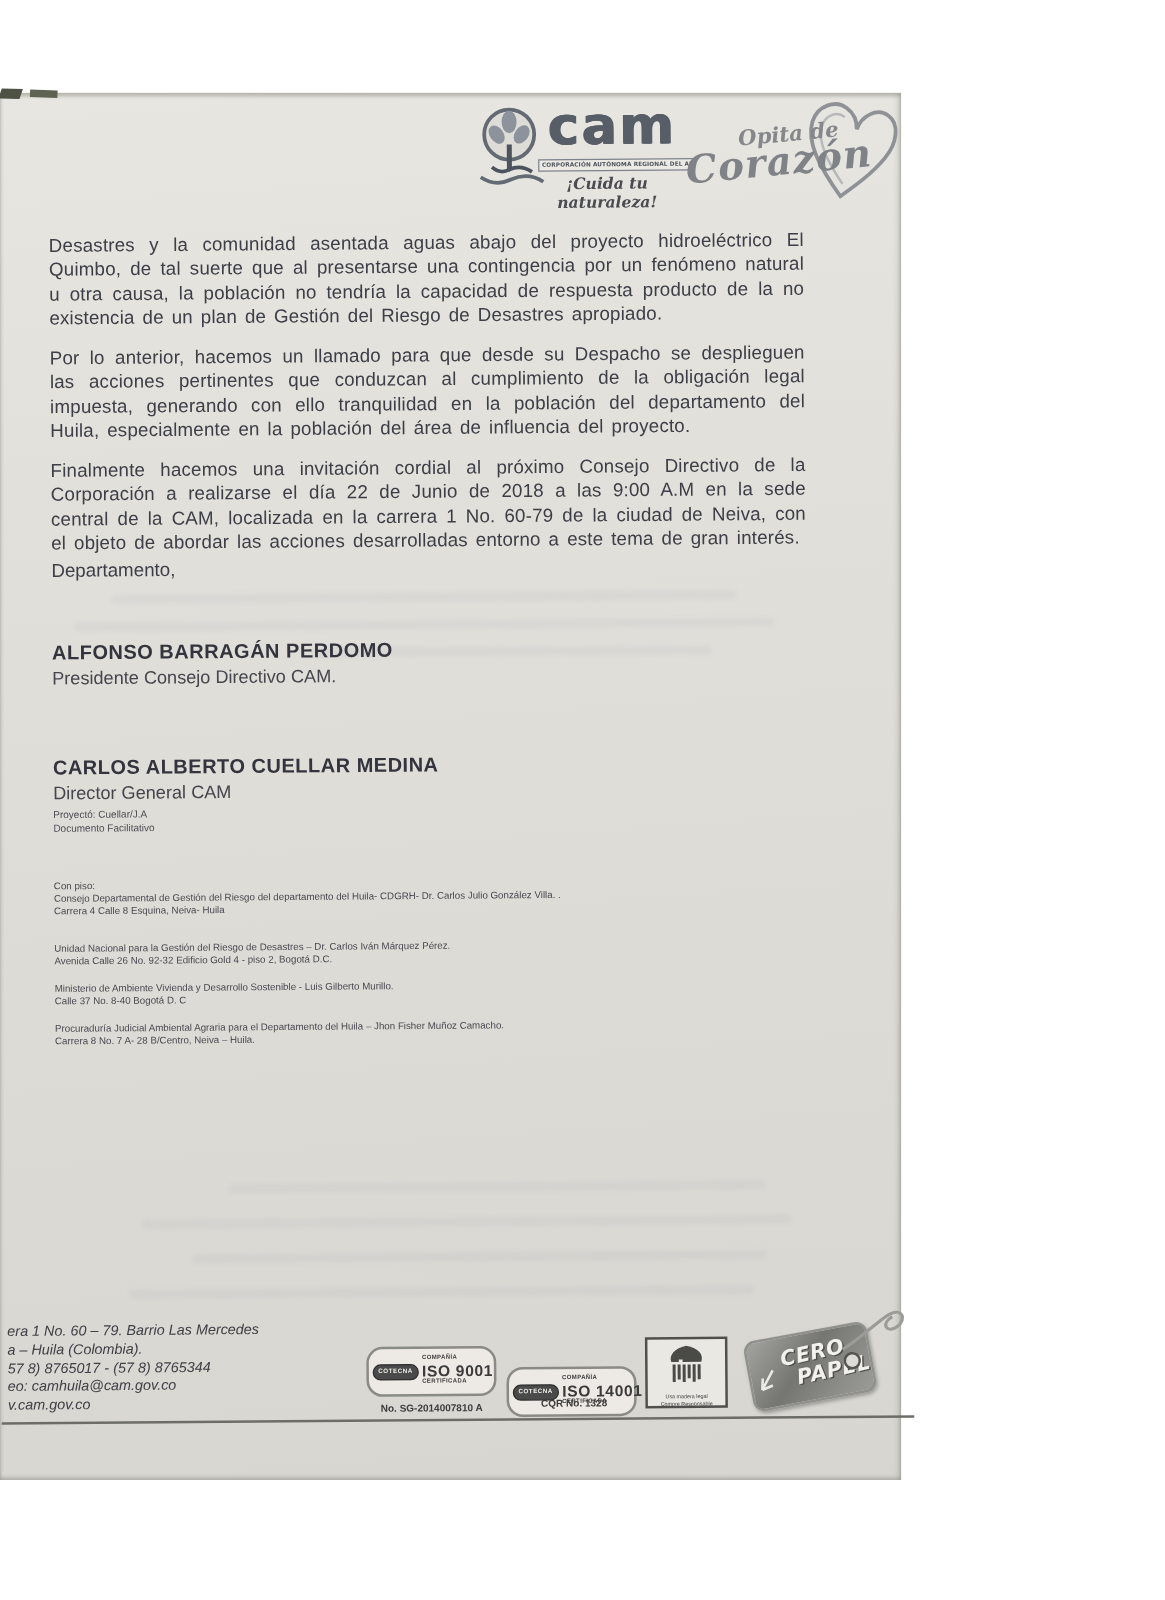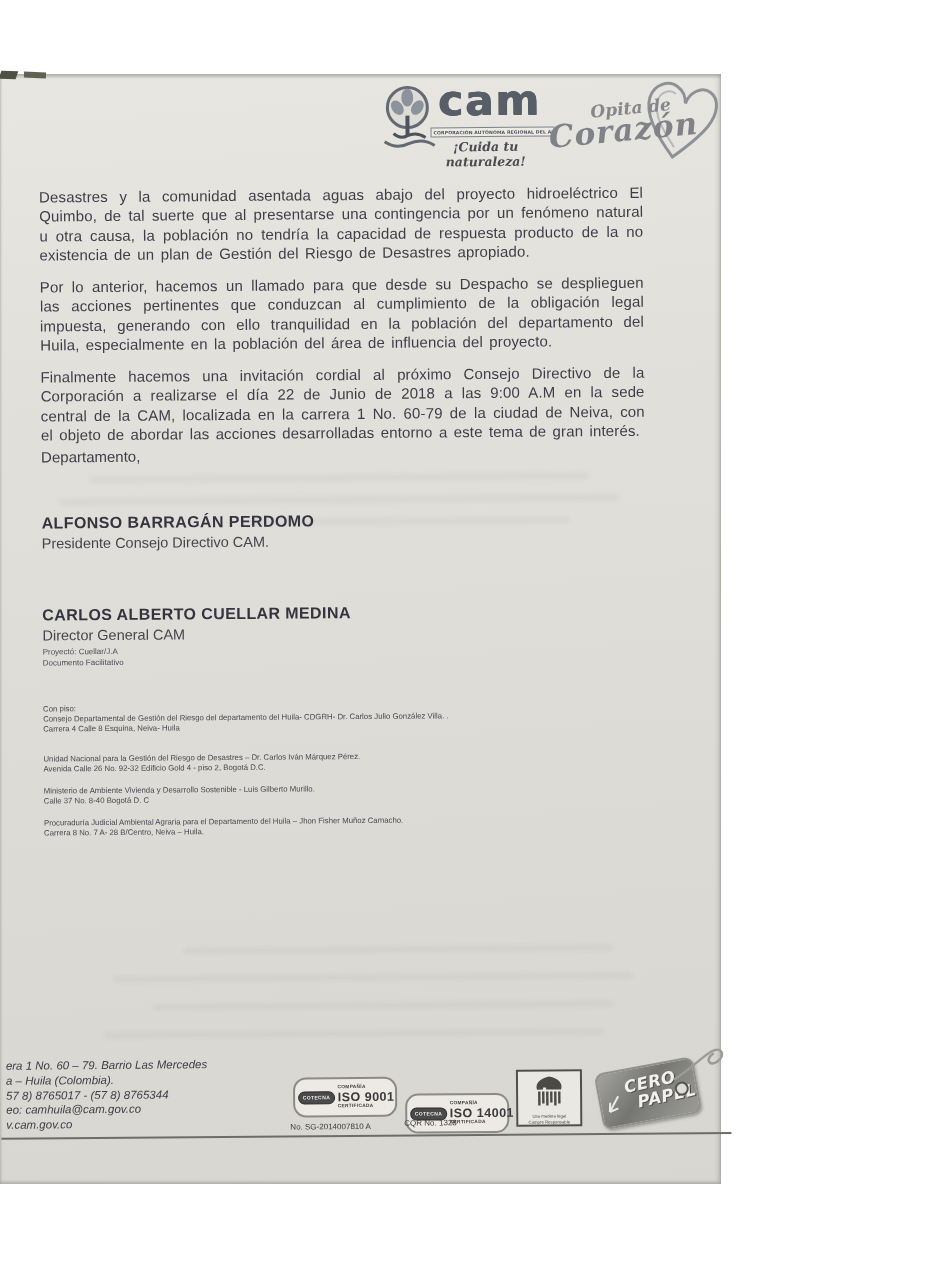--- a/index.html
+++ b/index.html
@@ -56,21 +56,21 @@
   .address{position:absolute;left:2px;top:982px;font-style:italic;font-size:11.5px;line-height:14.8px;
            color:#3e3e45;white-space:nowrap;}
   .iso-badge{position:absolute;width:104px;height:40px;border:2px solid #8b8b85;border-radius:13px;
            background:#edeae5;display:flex;align-items:center;justify-content:flex-start;box-sizing:border-box;}
   .iso1{left:289px;top:1003px;} .iso2{left:401px;top:1000px;margin-top:20px;}
   .cotecna{background:#4a4a4a;color:#efefec;font-size:5px;font-weight:bold;letter-spacing:.4px;
            border-radius:7px;padding:2.5px 3.5px;margin-left:3px;border:1px solid #2e2e2e;white-space:nowrap;}
   .iso-col{margin-left:3px;line-height:1;}
   .iso-tiny{font-size:4.8px;font-weight:bold;color:#3e3e3e;letter-spacing:.3px;}
   .iso-std{font-size:12.5px;font-weight:bold;color:#3a3a3a;letter-spacing:.5px;margin:1px 0;white-space:nowrap;}
-  .iso-num{position:absolute;width:110px;font-size:8px;font-weight:normal;color:#3b3b3b;white-space:nowrap;}
+  .iso-num{position:absolute;width:110px;text-align:center;font-size:8px;font-weight:bold;color:#3b3b3b;white-space:nowrap;}
   .num1{left:286px;top:1048px;} .num2{left:400px;top:1045px;}
   .wood-box{position:absolute;left:512px;top:997px;width:66px;height:57px;border:2px solid #4f4f4c;
            background:#eae8e3;box-sizing:border-box;text-align:center;}
   .wood-caption{font-size:4.3px;line-height:5px;color:#3f3f3f;margin-top:1px;}
   .cero-tag{position:absolute;left:594px;top:993px;width:100px;height:57px;transform:rotate(-10deg);
            background:linear-gradient(135deg,#a3a3a0 0%,#757572 45%,#8b8b88 75%,#9b9b98 100%);
            border-radius:9px;border:2px solid #90908c;box-sizing:border-box;
            box-shadow:1px 2px 3px rgba(80,80,75,.45);}
   .cero-hole{position:absolute;right:7px;top:21px;width:10px;height:10px;border-radius:50%;
            background:#dddcd7;border:2px solid #55554f;}

